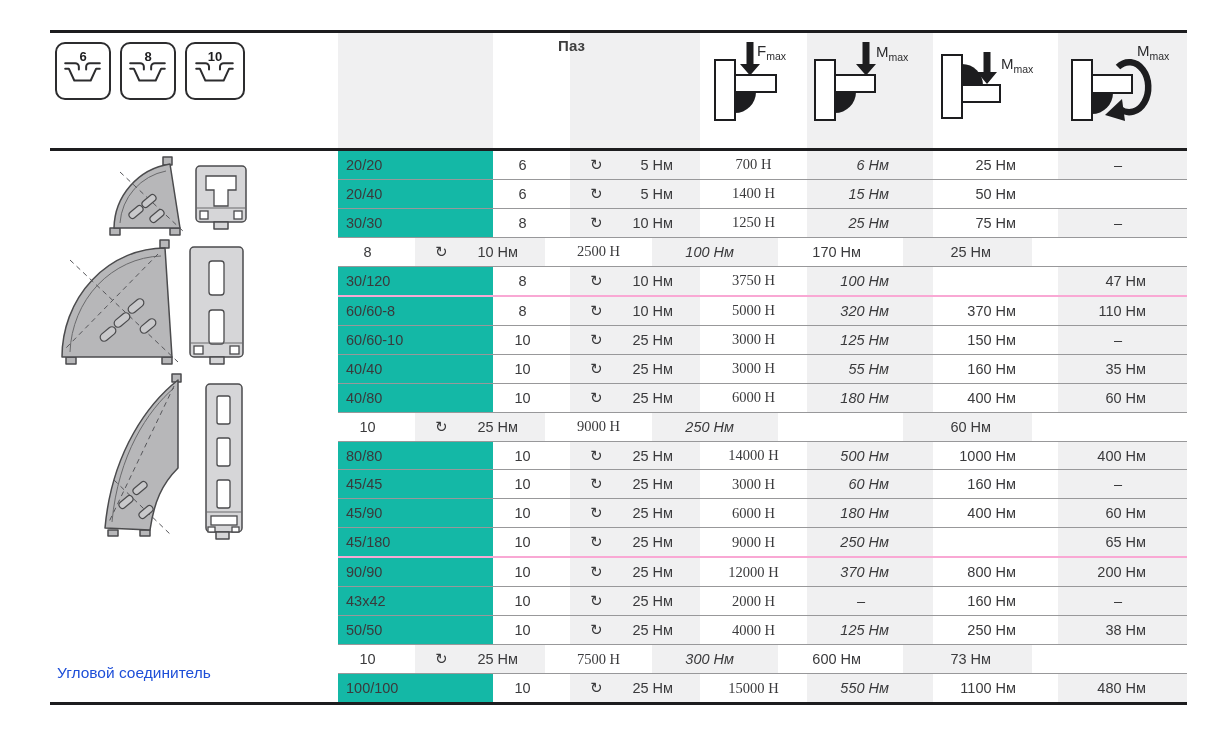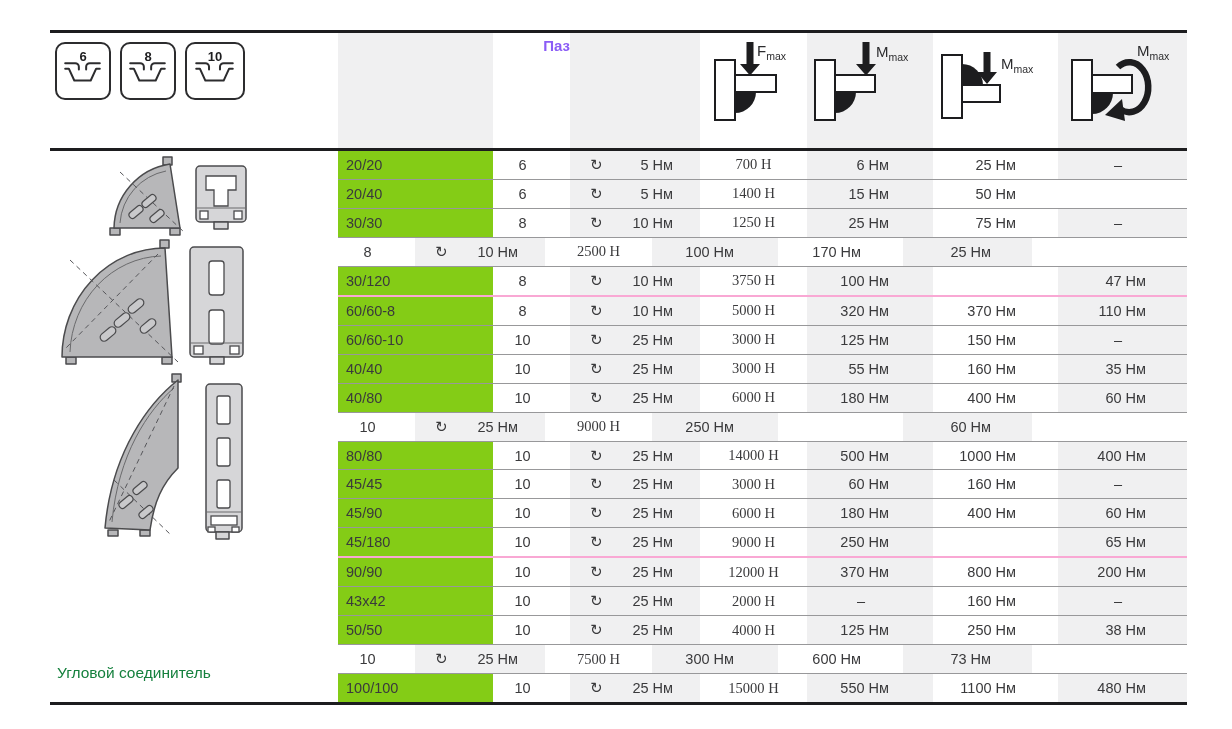--- a/index.html
+++ b/index.html
@@ -7,44 +7,44 @@
          font-family:"Liberation Sans",sans-serif;color:#3a3a3c;}
   .hline{position:absolute;left:50px;width:1137px;background:#1d1d1f;}
   .shade{position:absolute;background:#f0f0f1;}
   
   .gbox{position:absolute;top:42px;height:58px;border:2.5px solid #2c2c2e;border-radius:10px;
         background:#fff;box-sizing:border-box;}
   .gnum{position:absolute;top:5px;left:0;right:0;text-align:center;font-weight:bold;
         font-size:13px;color:#1d1d1f;}
   .gbox svg{position:absolute;left:0;top:0;}
   
-  .paz{position:absolute;left:493px;top:37px;width:77px;text-align:right;font-weight:bold;
-       font-size:15px;color:#8b5cf6;}
+  .paz{position:absolute;left:493px;top:37px;width:77px;text-align:center;font-weight:bold;
+       font-size:15px;color:#404040;padding-left:40px;}
   .load-label{position:absolute;font-size:15px;color:#2c2c2e;white-space:nowrap;}
   .load-label sub{font-size:10.5px;}
   .hicon{position:absolute;top:33px;}
   
   .tbody{position:absolute;left:338px;top:151px;width:849px;height:551px;
          display:flex;flex-direction:column;}
   .row{display:flex;flex:1 1 0;border-top:1px solid #98989a;box-sizing:border-box;}
   .row.first{border-top:none;}
   .row.group{border-top:2px solid #f9a8d4;}
   .cell{display:flex;align-items:center;box-sizing:border-box;font-size:14.5px;}
-  .c-size  {width:155px;padding-left:8px;background:#84cc16;}
+  .c-size  {width:155px;padding-left:8px;background:#14b8a6;}
   .c-paz   {width:77px;justify-content:center;padding-right:18px;}
   .c-torque{width:130px;background:#f0f0f1;justify-content:space-between;
             padding:0 27px 0 20px;}
   .c-fmax  {width:107px;justify-content:center;font-family:Liberation Serif, serif;}
-  .c-m1    {width:126px;justify-content:flex-end;padding-right:44px;background:#f0f0f1;}
+  .c-m1    {width:126px;justify-content:flex-end;padding-right:44px;background:#f0f0f1;font-style:italic;}
   .c-m2    {width:125px;justify-content:flex-end;padding-right:42px;}
   .c-m3    {width:129px;justify-content:flex-end;padding-right:41px;background:#f0f0f1;}
   .c-m1.dash{padding-right:68px;}
   .c-m3.dash{padding-right:65px;}
   .t-icon{font-family:"DejaVu Sans",sans-serif;font-size:15px;color:#3a3a3c;}
-  .footer-label{position:absolute;left:57px;top:664px;font-size:15.5px;color:#15803d;}
+  .footer-label{position:absolute;left:57px;top:664px;font-size:15.5px;color:#1d4ed8;}
   .pb{fill:#fff;stroke:#1d1d1f;stroke-width:2;}
   .blk{fill:#1d1d1f;}
   .gfill{fill:#b7b7b9;stroke:#4b4b4d;stroke-width:1.5;stroke-linejoin:round;}
   .cfill{fill:#d6d6d8;stroke:#4b4b4d;stroke-width:1.5;stroke-linejoin:round;}
   .hole{fill:#fff;stroke:#4b4b4d;stroke-width:1.3;}
   .dline{stroke:#56565a;stroke-width:1;stroke-dasharray:5 4;fill:none;}
   .thin{stroke:#6a6a6c;stroke-width:1;fill:none;}
   .rib{fill:#c9c9cb;stroke:#4b4b4d;stroke-width:1.2;}
   .gprof{stroke:#2c2c2e;stroke-width:2.2;fill:none;stroke-linecap:round;stroke-linejoin:round;}
 </style>

